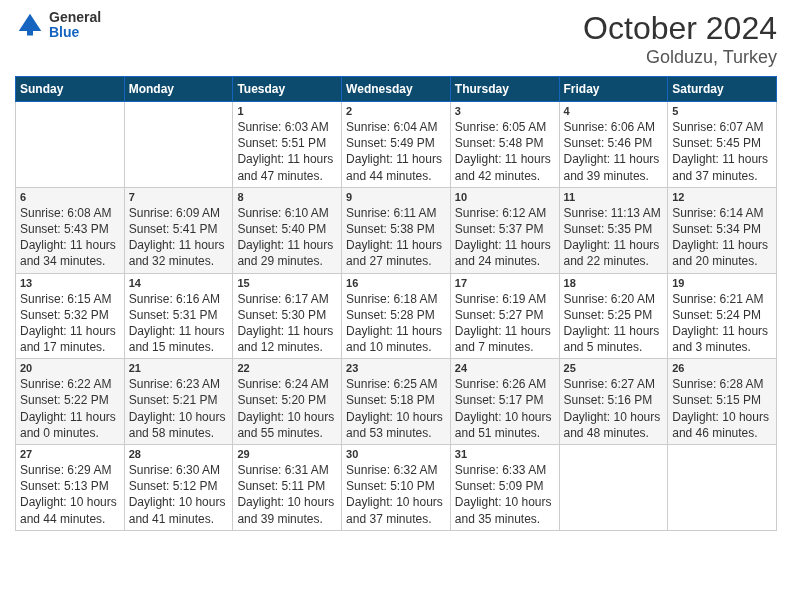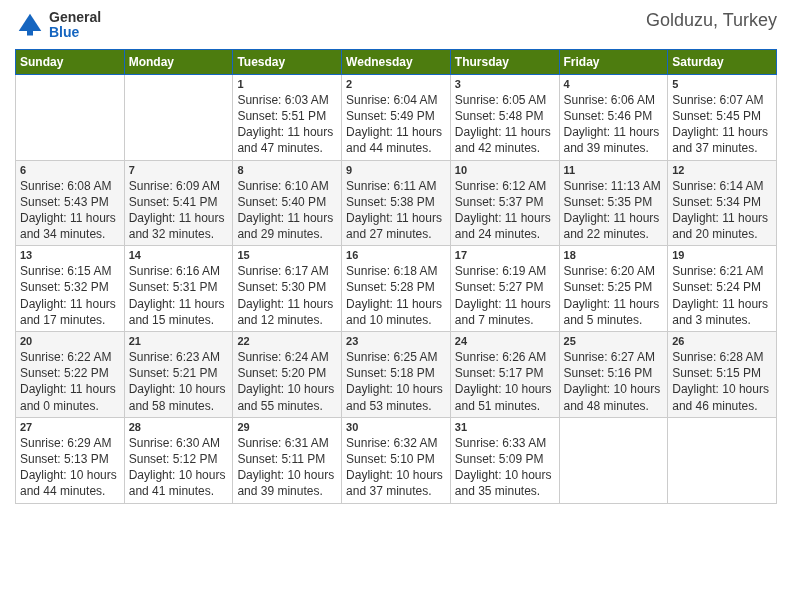--- a/index.html
+++ b/index.html
@@ -91,38 +91,39 @@
     .day-info {
       font-size: 12px;
       line-height: 1.35;
       color: #333;
     }
     .empty-cell {
       background: #f9f9f9;
     }
     tr:nth-child(odd) td { background-color: #fff; }
     tr:nth-child(even) td { background-color: #f5f5f5; }
-    .calendar-table thead tr th { background-color: #4d7c0f; }
+    .calendar-table thead tr th { background-color: #0c4a6e; }
   </style>
 </head>
 <body>
 
 <div class="page">
   <div class="header">
     <div class="logo">
       <svg class="logo-icon" viewBox="0 0 40 40">
         <polygon points="20,5 35,28 5,28" fill="#1565c0"></polygon>
         <rect x="16" y="28" width="8" height="6" fill="#1565c0"></rect>
       </svg>
       <div class="logo-text">
         <span class="logo-general">General</span>
         <span class="logo-blue">Blue</span>
       </div>
     </div>
     <div class="title-block">
+      <div class="month-title">October 2024</div>
       <div class="location-title">Golduzu, Turkey</div>
     </div>
   </div>
 
   <table class="calendar-table">
     <thead>
       <tr>
       <th>Sunday</th>
           <th>Monday</th>
           <th>Tuesday</th>

